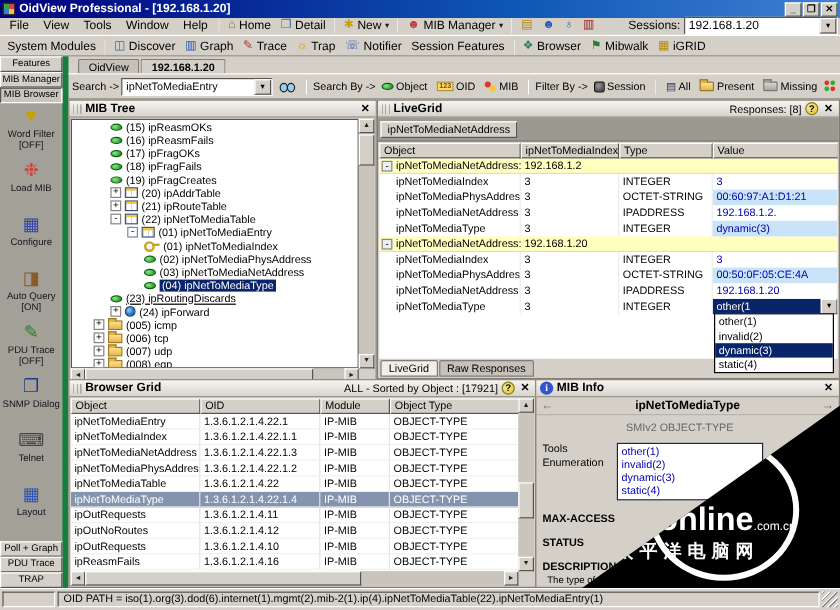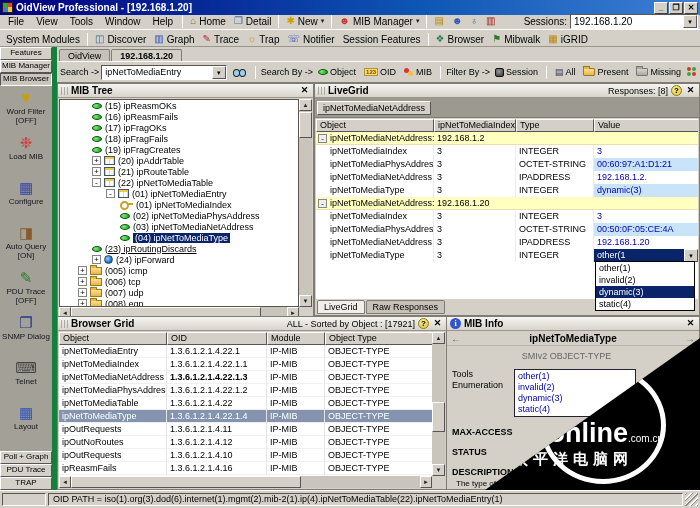--- a/index.html
+++ b/index.html
@@ -46,21 +46,21 @@
   .sb-btn{height:13px;flex:none;background:#d4d0c8;border:1px solid;border-color:#fff #555 #555 #fff;
     font-size:8px;line-height:10px;text-align:center;overflow:hidden;white-space:nowrap}
   .sb-btn.active{border-color:#555 #fff #fff #555;background:#c9c5bc}
   .sb-tools{flex:1;display:flex;flex-direction:column;align-items:center;padding-top:3px;overflow:hidden}
   .sb-tool{width:100%;height:45px;display:flex;flex-direction:column;align-items:center;
     font-size:8px;line-height:9px;text-align:center;color:#15151c}
   .sb-tool .g{font-size:15px;line-height:18px}
 
   
   .tabrow{position:absolute;left:57px;top:47px;width:643px;height:15px;display:flex;align-items:flex-end;
-    border-bottom:1px solid #fff;padding-left:2px}
+    border-bottom:1px solid #fff;padding-left:8px}
   .tab{padding:1px 8px 0;font-size:9px;background:#c6c2ba;border:1px solid #807c74;border-bottom:none;
     border-radius:2px 2px 0 0;margin-right:1px}
   .tab.active{background:#d4d0c8;font-weight:bold}
   .searchrow{position:absolute;left:57px;top:62px;width:643px;height:21px;display:flex;align-items:center;
     gap:2px;padding:0 3px;border-bottom:1px solid #807c74;font-size:9px;white-space:nowrap;overflow:hidden}
   .sbtn{display:inline-flex;align-items:center;gap:2px;padding:1px 3px}
   .i-oval{width:10px;height:6px;border-radius:50%;background:radial-gradient(circle at 35% 30%,#8ce68c,#0a8a0a);border:1px solid #075e07}
   .i-123{font-size:6px;font-weight:bold;color:#7a4a00;background:#ffd964;border:1px solid #a89548;line-height:6px;padding:0 1px}
   .i-mibballs{width:10px;height:9px;position:relative}
   .i-mibballs::before{content:"";position:absolute;left:0;top:0;width:5px;height:5px;border-radius:50%;background:#d33}
@@ -611,21 +611,21 @@
           <span style="width: 108px;">OBJECT-TYPE</span>
         </div>
         <div class="vg-row">
           <span style="width: 108px;">ipNetToMediaIndex</span>
           <span style="width: 100px;">1.3.6.1.2.1.4.22.1.1</span>
           <span style="width: 58px;">IP-MIB</span>
           <span style="width: 108px;">OBJECT-TYPE</span>
         </div>
         <div class="vg-row">
           <span style="width: 108px;">ipNetToMediaNetAddress</span>
-          <span style="width: 100px; font-weight: bold;">1.3.6.1.2.1.4.22.1.3</span>
+          <span style="width: 100px;">1.3.6.1.2.1.4.22.1.3</span>
           <span style="width: 58px;">IP-MIB</span>
           <span style="width: 108px;">OBJECT-TYPE</span>
         </div>
         <div class="vg-row">
           <span style="width: 108px;">ipNetToMediaPhysAddress</span>
           <span style="width: 100px;">1.3.6.1.2.1.4.22.1.2</span>
           <span style="width: 58px;">IP-MIB</span>
           <span style="width: 108px;">OBJECT-TYPE</span>
         </div>
         <div class="vg-row">

